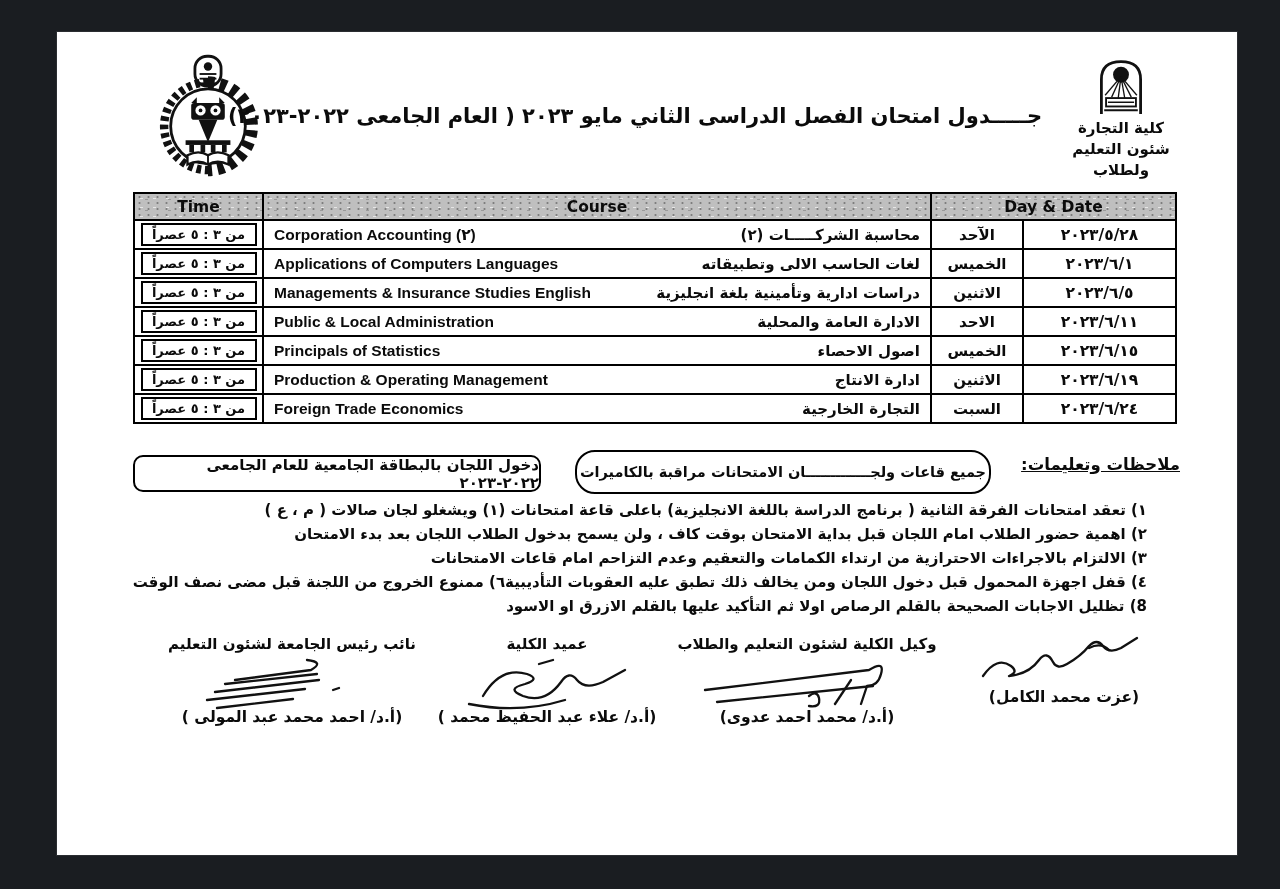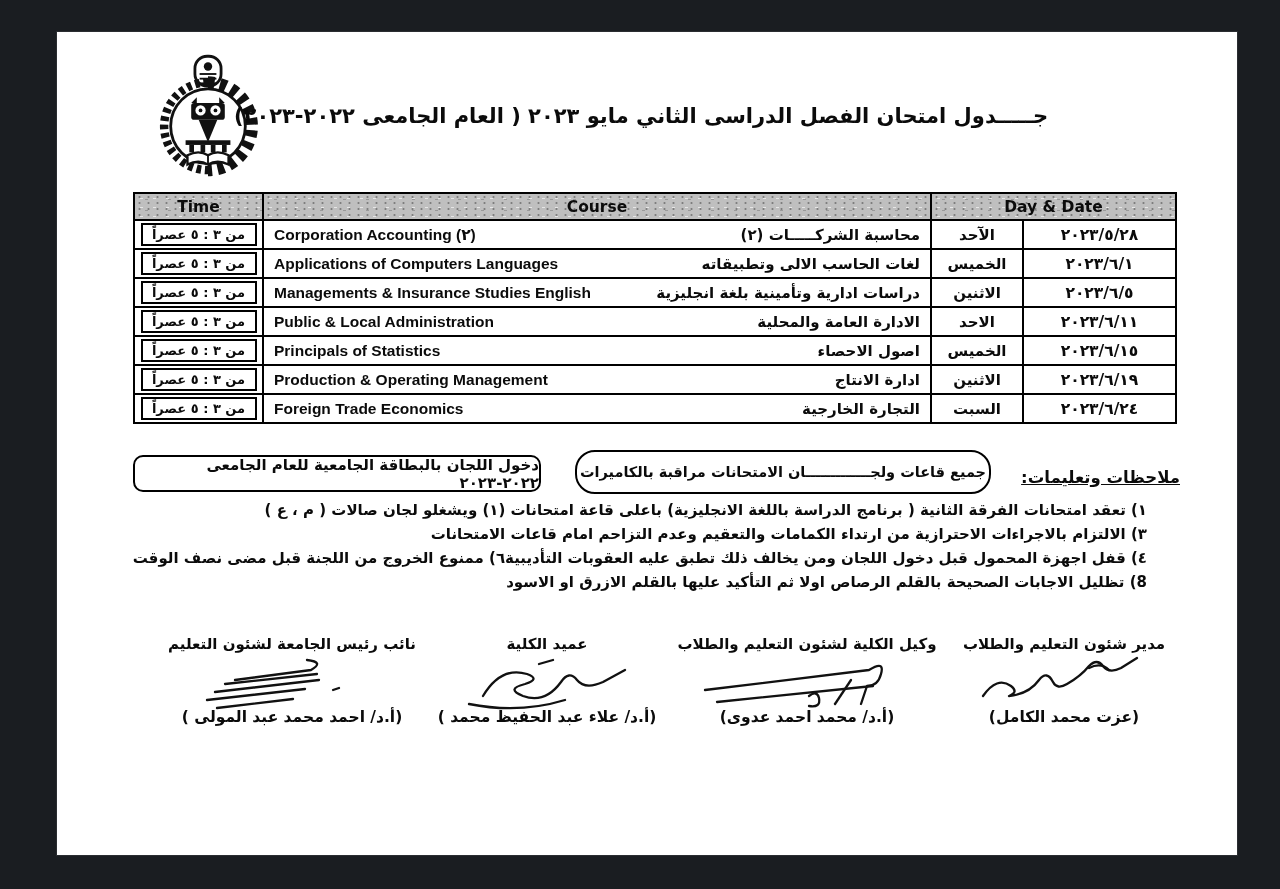--- a/index.html
+++ b/index.html
@@ -10,21 +10,21 @@
     position:absolute; left:57px; top:32px; width:1180px; height:823px;
     background:#ffffff; box-shadow:0 0 0 1px #2a2d31;
   }
 
   
   .faculty-logo { position:absolute; left:95px; top:18px; width:112px; height:132px; }
   .uni-block { position:absolute; left:988px; top:22px; width:152px; text-align:center; }
   .uni-seal { width:56px; height:62px; display:block; margin:0 auto 2px auto; }
   .org-line { font-weight:bold; font-size:15px; line-height:21px; direction:rtl; }
 
-  .title-1 { position:absolute; left:84px; top:72px; width:1000px; text-align:center;
+  .title-1 { position:absolute; left:78px; top:72px; width:1000px; text-align:center;
              font-size:21px; font-weight:bold; direction:rtl; letter-spacing:0; }
   .title-2 { position:absolute; left:90px; top:119px; width:1000px; text-align:center;
              font-size:19px; font-weight:bold; direction:rtl; }
 
   
   table.exam { position:absolute; left:76px; top:160px; width:1042px;
                border-collapse:collapse; table-layout:fixed; }
   table.exam th, table.exam td { border:2.5px solid #000; }
   table.exam th {
     height:27px; font-size:15.5px; font-weight:bold; color:#0b0b0b;
@@ -40,21 +40,21 @@
   .timebox { display:inline-block; direction:rtl; border:2px solid #000;
              font-size:13px; font-weight:bold; line-height:19px; padding:0 6px; min-width:116px; }
   td.c-course { padding:0 10px; }
   .course-wrap { display:flex; justify-content:space-between; align-items:center; }
   .course-en { direction:ltr; font-size:15.5px; font-weight:bold; font-family:"Liberation Sans","DejaVu Sans",sans-serif; }
   .course-ar { direction:rtl; font-size:15px; font-weight:bold; }
   td.c-day, td.c-date { text-align:center; direction:rtl; font-size:15px; font-weight:bold; }
   td.c-date { font-size:15.5px; }
 
   
-  .notices-label { position:absolute; right:57px; top:436px; font-size:16.5px; font-weight:bold;
+  .notices-label { position:absolute; right:57px; top:423px; font-size:16.5px; font-weight:bold;
                    direction:rtl; text-decoration:underline;text-align:center; }
   .box-cameras { position:absolute; left:518px; top:418px; width:416px; height:44px;
                  border:2px solid #000; border-radius:20px; display:flex; align-items:center;
                  justify-content:center; direction:rtl; font-size:14.5px; font-weight:bold; }
   .box-idcard { position:absolute; left:76px; top:423px; width:408px; height:37px;
                 border:2.5px solid #000; border-radius:10px; display:flex; align-items:center;
                 justify-content:center; direction:rtl; font-size:15px; font-weight:bold; }
 
   .notes { position:absolute; right:90px; top:466px; width:1010px; direction:rtl;
            text-align:right; font-size:15px; font-weight:bold; }
@@ -103,20 +103,39 @@
     <rect x="36" y="92" width="48" height="5" fill="#111"></rect>
     <rect x="40" y="97" width="5" height="8" fill="#111"></rect>
     <rect x="52" y="97" width="5" height="8" fill="#111"></rect>
     <rect x="63" y="97" width="5" height="8" fill="#111"></rect>
     <rect x="75" y="97" width="5" height="8" fill="#111"></rect>
 
     <path d="M38 108 Q50 102 60 108 Q70 102 82 108 L82 118 Q70 112 60 118 Q50 112 38 118 Z" fill="#fff" stroke="#111" stroke-width="2.5"></path>
     <line x1="60" y1="108" x2="60" y2="118" stroke="#111" stroke-width="2"></line>
   </svg>
 
+  <div class="uni-block">
+    <svg class="uni-seal" viewBox="0 0 60 66" aria-hidden="true">
+      <path d="M9 64 V27 Q9 8 30 8 Q51 8 51 27 V64" fill="#fff" stroke="#111" stroke-width="3"></path>
+      <circle cx="30" cy="22" r="8.5" fill="#111"></circle>
+      <g stroke="#111" stroke-width="1.4">
+        <line x1="30" y1="24" x2="13" y2="44"></line>
+          <line x1="30" y1="24" x2="20" y2="46"></line>
+        <line x1="30" y1="24" x2="27" y2="47"></line>
+          <line x1="30" y1="24" x2="34" y2="47"></line>
+        <line x1="30" y1="24" x2="41" y2="46"></line>
+          <line x1="30" y1="24" x2="47" y2="44"></line>
+      </g>
+      <rect x="14" y="47" width="32" height="9" fill="#fff" stroke="#111" stroke-width="2"></rect>
+      <line x1="16" y1="51.5" x2="44" y2="51.5" stroke="#111" stroke-width="1.6"></line>
+      <line x1="12" y1="60" x2="48" y2="60" stroke="#111" stroke-width="2"></line>
+    </svg>
+    <div class="org-line">كلية التجارة</div>
+    <div class="org-line">شئون التعليم ولطلاب</div>
+  </div>
 
   <div class="title-1">جـــــدول امتحان الفصل الدراسى الثاني مايو ٢٠٢٣ ( العام الجامعى ٢٠٢٢-٢٠٢٣)</div>
 
   <table class="exam">
     <colgroup>
         <col style="width:129px">
         <col style="width:668px">
         <col style="width:92px">
         <col style="width:153px">
       </colgroup>
@@ -207,30 +226,30 @@
       </tr>
     </tbody>
   </table>
 
   <div class="notices-label">ملاحظات وتعليمات:</div>
   <div class="box-cameras">جميع قاعات ولجـــــــــــــان الامتحانات مراقبة بالكاميرات</div>
   <div class="box-idcard">دخول اللجان بالبطاقة الجامعية للعام الجامعى ٢٠٢٢-٢٠٢٣</div>
 
   <div class="notes">
     <div class="note-line">١) تعقد امتحانات الفرقة الثانية ( برنامج الدراسة باللغة الانجليزية) باعلى قاعة امتحانات (١) ويشغلو لجان صالات ( م ، ع )</div>
+    <div class="note-line">٢) اهمية حضور الطلاب امام اللجان قبل بداية الامتحان بوقت كاف ، ولن يسمح بدخول الطلاب اللجان بعد بدء الامتحان</div>
     <div class="note-line">٣) الالتزام بالاجراءات الاحترازية من ارتداء الكمامات والتعقيم وعدم التزاحم امام قاعات الامتحانات</div>
     <div class="note-line note-split">
       <span>٤) قفل اجهزة المحمول قبل دخول اللجان ومن يخالف ذلك تطبق عليه العقوبات التأديبية</span>
       <span>٦) ممنوع الخروج من اللجنة قبل مضى نصف الوقت</span>
     </div>
     <div class="note-line">8) تظليل الاجابات الصحيحة بالقلم الرصاص اولا ثم التأكيد عليها بالقلم الازرق او الاسود</div>
   </div>
 
   <div class="sig-col" id="sig-0">
-    <div class="sig-title">مدير شئون التعليم والطلاب</div>
     <svg width="190" height="56" viewBox="0 0 190 56" aria-hidden="true">
       <path class="ink" d="M14 40 q14 -20 28 -10 q8 6 -2 10 q20 -2 30 -16 q8 -10 14 2 q4 8 14 2 q14 -8 22 -18 q8 -8 14 0 q6 8 18 2 l16 -10"></path>
       <path class="ink" d="M120 12 q12 -6 20 2"></path>
     </svg>
     <div class="sig-name">(عزت محمد الكامل)</div>
   </div>
 
   <div class="sig-col" id="sig-1">
     <div class="sig-title">وكيل الكلية لشئون التعليم والطلاب</div>
     <svg width="220" height="56" viewBox="0 0 220 56" aria-hidden="true">

